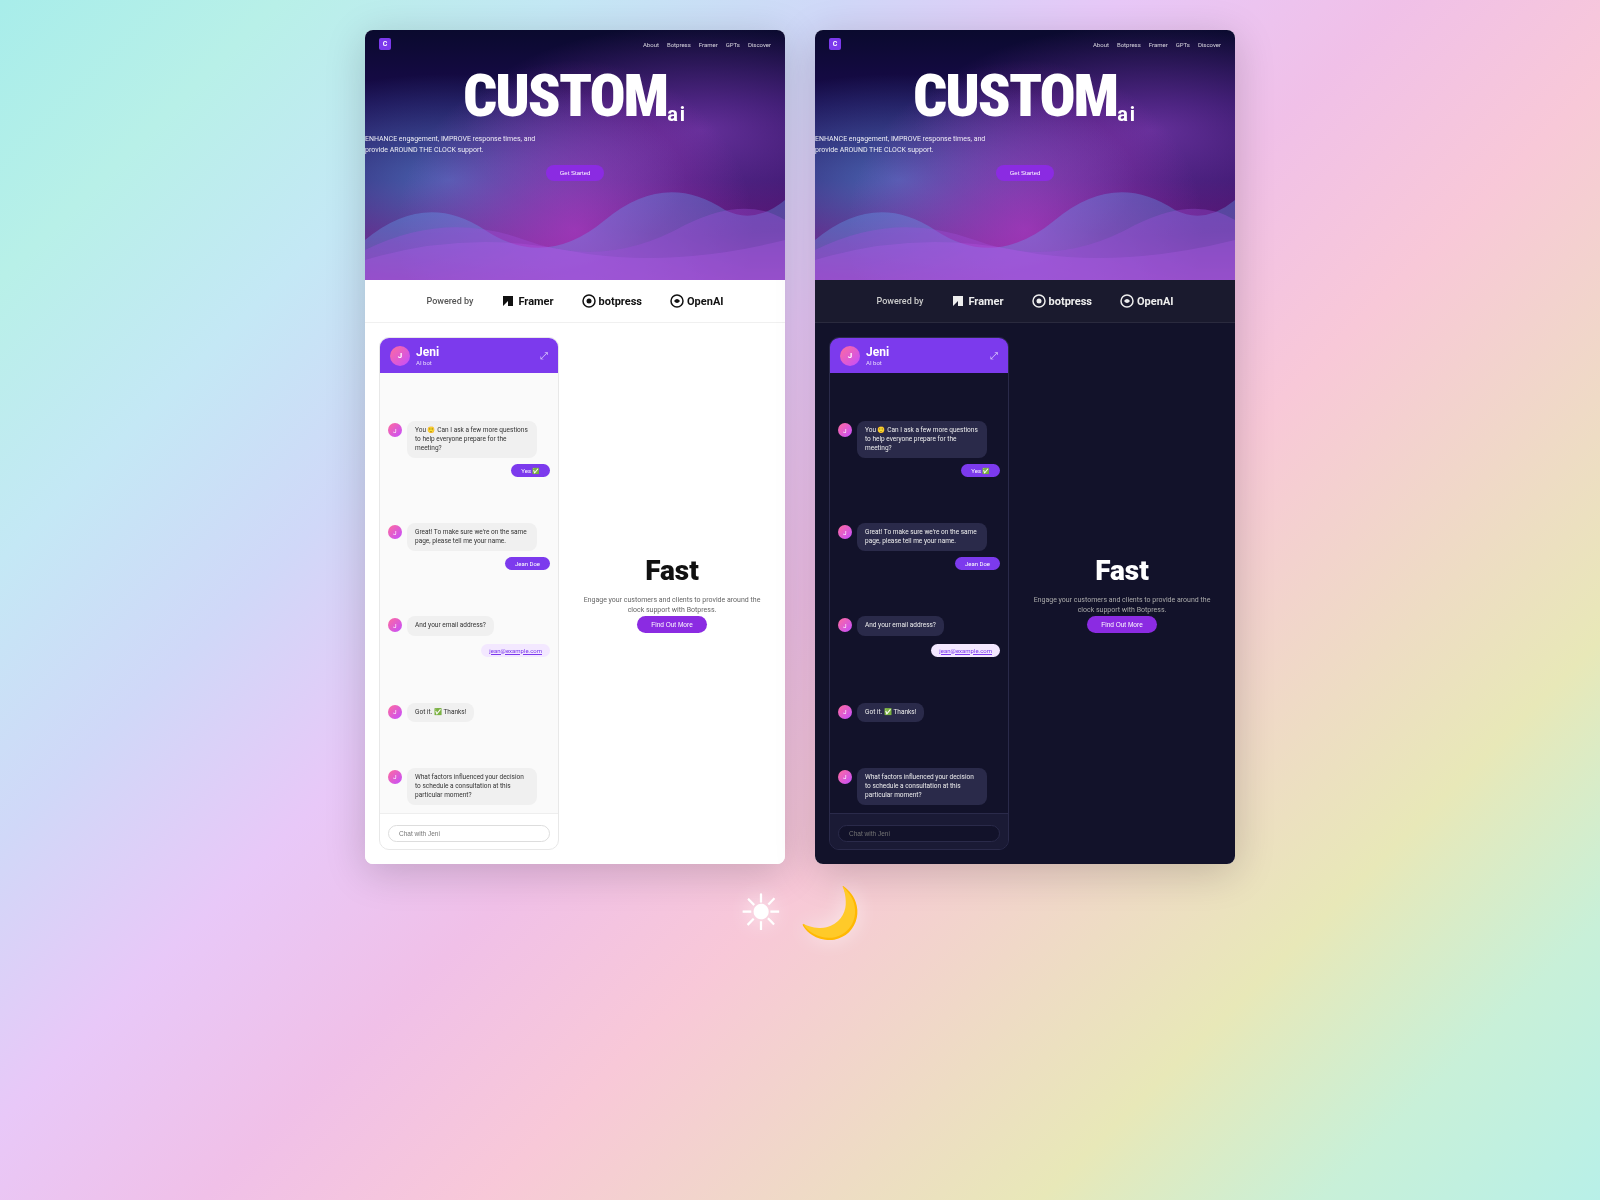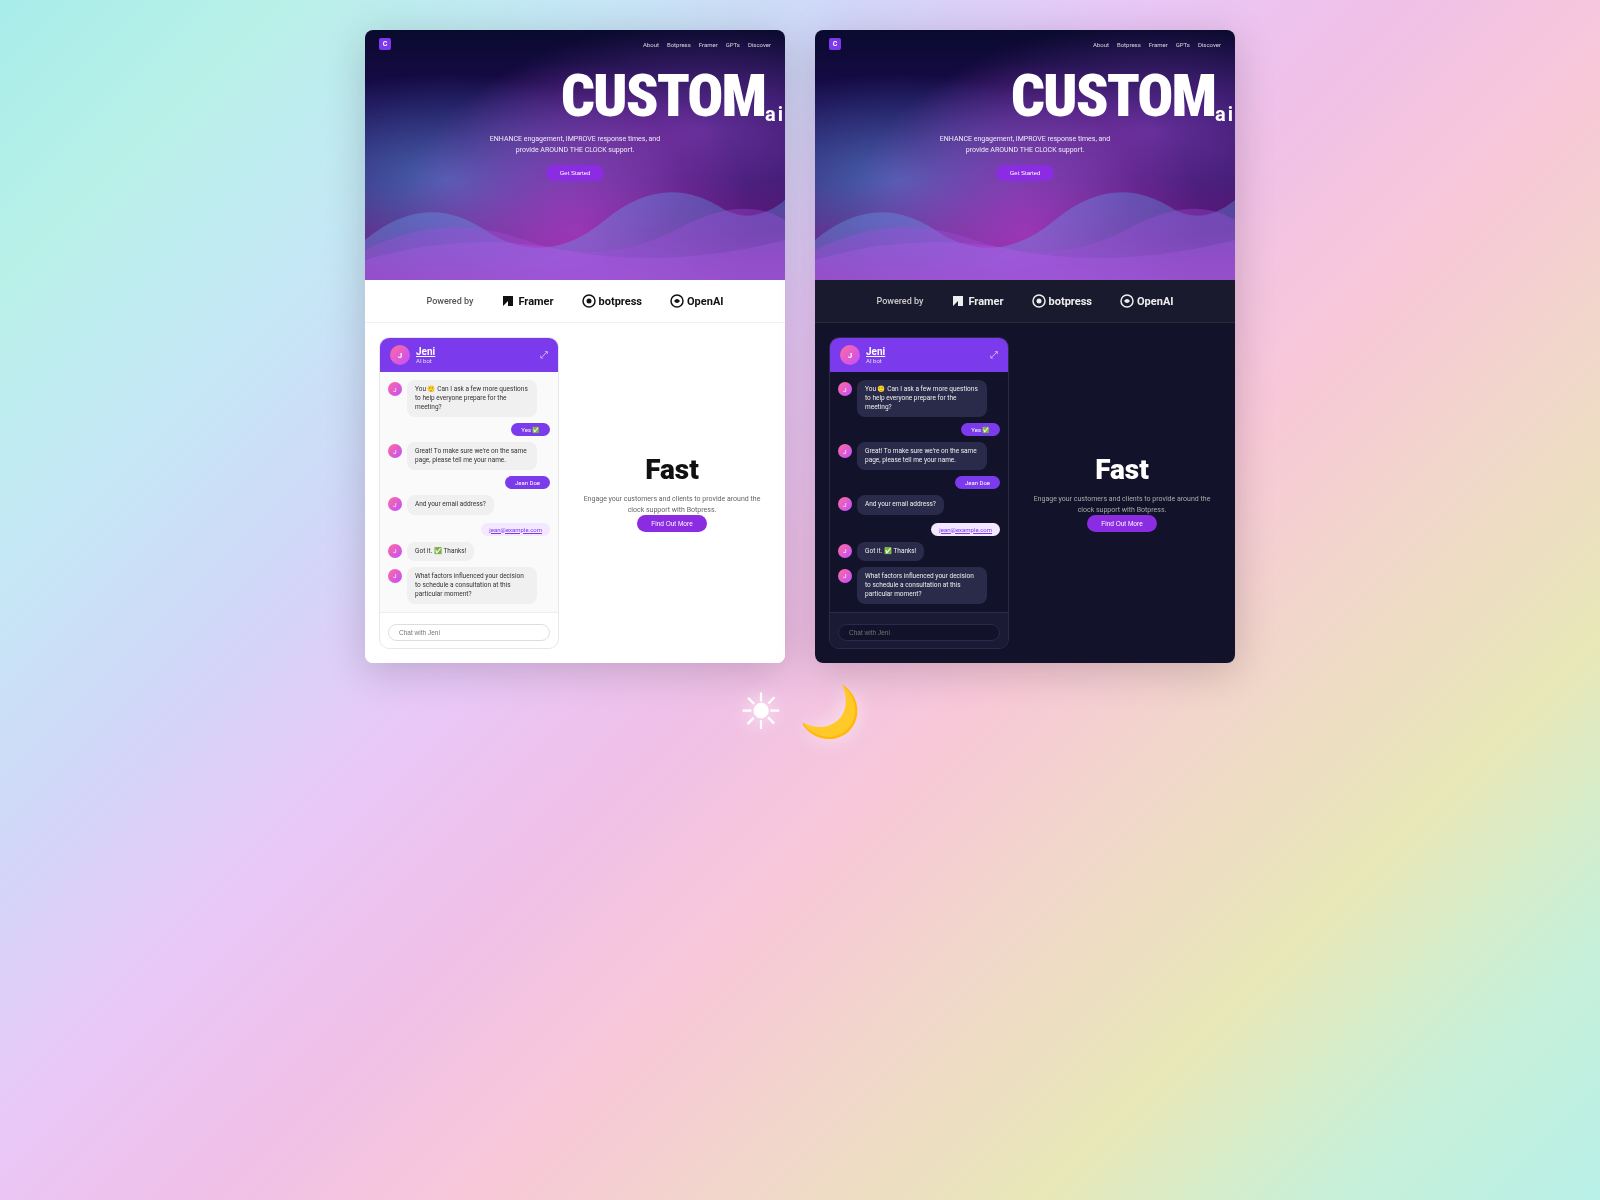--- a/index.html
+++ b/index.html
@@ -88,21 +88,21 @@
     .hero-nav-links {
       display: flex;
       gap: 8px;
       font-size: 6px;
       color: rgba(255,255,255,0.8);
     }
 
     .hero-title {
       position: relative;
       z-index: 10;
-      text-align: right;
+      text-align: center;
       margin-top: 8px;
     }
 
     .hero-title-text {
       font-size: 60px;
       font-weight: 900;
       color: white;
       letter-spacing: -2px;
       line-height: 1;
       text-transform: uppercase;
@@ -113,21 +113,21 @@
       font-size: 20px;
       font-weight: 700;
       color: white;
       vertical-align: bottom;
       letter-spacing: 2px;
     }
 
     .hero-subtitle {
       position: relative;
       z-index: 10;
-      text-align: center;
+      text-align: left;
       font-size: 7px;
       color: rgba(255,255,255,0.9);
       margin-top: 8px;
       line-height: 1.5;
     }
 
     .hero-btn {
       position: relative;
       z-index: 10;
       display: block;
@@ -206,24 +206,23 @@
       color: white;
       font-weight: bold;
     }
 
     .chat-header-info {
       margin-left: 6px;
       flex: 1;
     }
 
     .chat-header-name {
-      font-size: 10px;
+      font-size: 12px;
       font-weight: 700;
       color: white;
-      text-decoration: underline;
     }
 
     .chat-header-sub {
       font-size: 6px;
       color: rgba(255,255,255,0.8);
     }
 
     .chat-header-icon {
       font-size: 10px;
       color: rgba(255,255,255,0.8);
@@ -236,20 +235,21 @@
       flex-direction: column;
       gap: 6px;
       min-height: 200px;
       background: #fafafa;
     }
 
     .msg-row {
       display: flex;
       align-items: flex-start;
       gap: 5px;
+      margin-top: 40px;
     }
 
     .msg-avatar-small {
       width: 14px;
       height: 14px;
       border-radius: 50%;
       background: linear-gradient(135deg, #ff6b9d, #c44dff);
       flex-shrink: 0;
       margin-top: 2px;
       display: flex;

